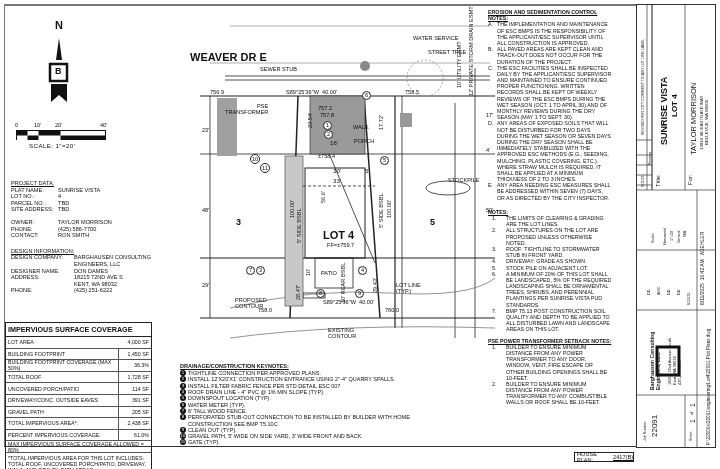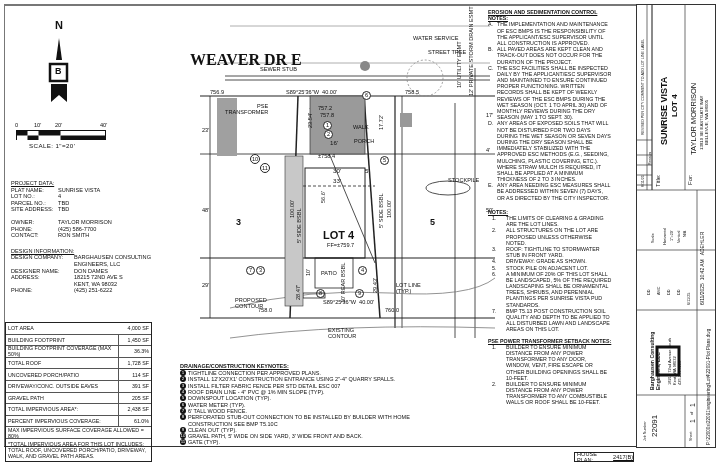--- a/index.html
+++ b/index.html
@@ -25,21 +25,21 @@
   
   .imp{position:absolute;left:5px;top:322px;width:145px;border:1px solid #222;font-size:5.3px;}
   .imp .hdr{font-weight:bold;font-size:7.2px;padding:2px 2px;border-bottom:1px solid #222;}
   .imp .r{display:flex;border-bottom:1px solid #555;height:10.6px;align-items:center;}
   .imp .r .l{flex:1;padding-left:2px;}
   .imp .r .v{width:30px;text-align:right;padding-right:2px;border-left:1px solid #555;height:100%;display:flex;align-items:center;justify-content:flex-end;}
   .imp .r.full .l{flex:1;}
   .imp .note{padding:2px;line-height:1.15;}
   
   .plan{position:absolute;left:190px;top:8px;width:305px;height:335px;}
-  .street{font-family:Liberation Serif, serif;font-weight:bold;font-size:16px;}
+  .street{font-family:Liberation Sans, sans-serif;font-weight:bold;font-size:11px;}
   
   .keys{position:absolute;left:180px;top:363px;width:310px;font-size:5.5px;}
   .key{display:flex;align-items:flex-start;line-height:1.15;}
   .kn{display:inline-block;width:6px;height:6px;border-radius:50%;background:#111;color:#fff;font-size:4.4px;text-align:center;line-height:6px;margin-right:2px;flex:none;}
   
   .notes{position:absolute;left:488px;top:9px;width:124px;font-size:5.3px;line-height:1.17;}
   .notes .h{font-weight:bold;text-decoration:underline;}
   .ni{display:flex;}
   .ni .n{width:9px;flex:none;}
   .ni2 .n{width:14px;padding-left:4px;}
@@ -134,20 +134,21 @@
         <span class="k2"></span>
         <span>KENT, WA 98032</span>
       </div>
     <div class="row">
         <span class="k2">PHONE:</span>
         <span>(425) 251-6222</span>
       </div>
   </div>
 
   <div class="imp">
+    <div class="hdr">IMPERVIOUS SURFACE COVERAGE</div>
     <div class="r">
         <span class="l">LOT AREA</span>
         <span class="v" style="border-left:none">4,000 SF</span>
       </div>
     <div class="r">
         <span class="l">BUILDING FOOTPRINT</span>
         <span class="v">1,450 SF</span>
       </div>
     <div class="r">
         <span class="l">BUILDING FOOTPRINT COVERAGE (MAX 50%)</span>

